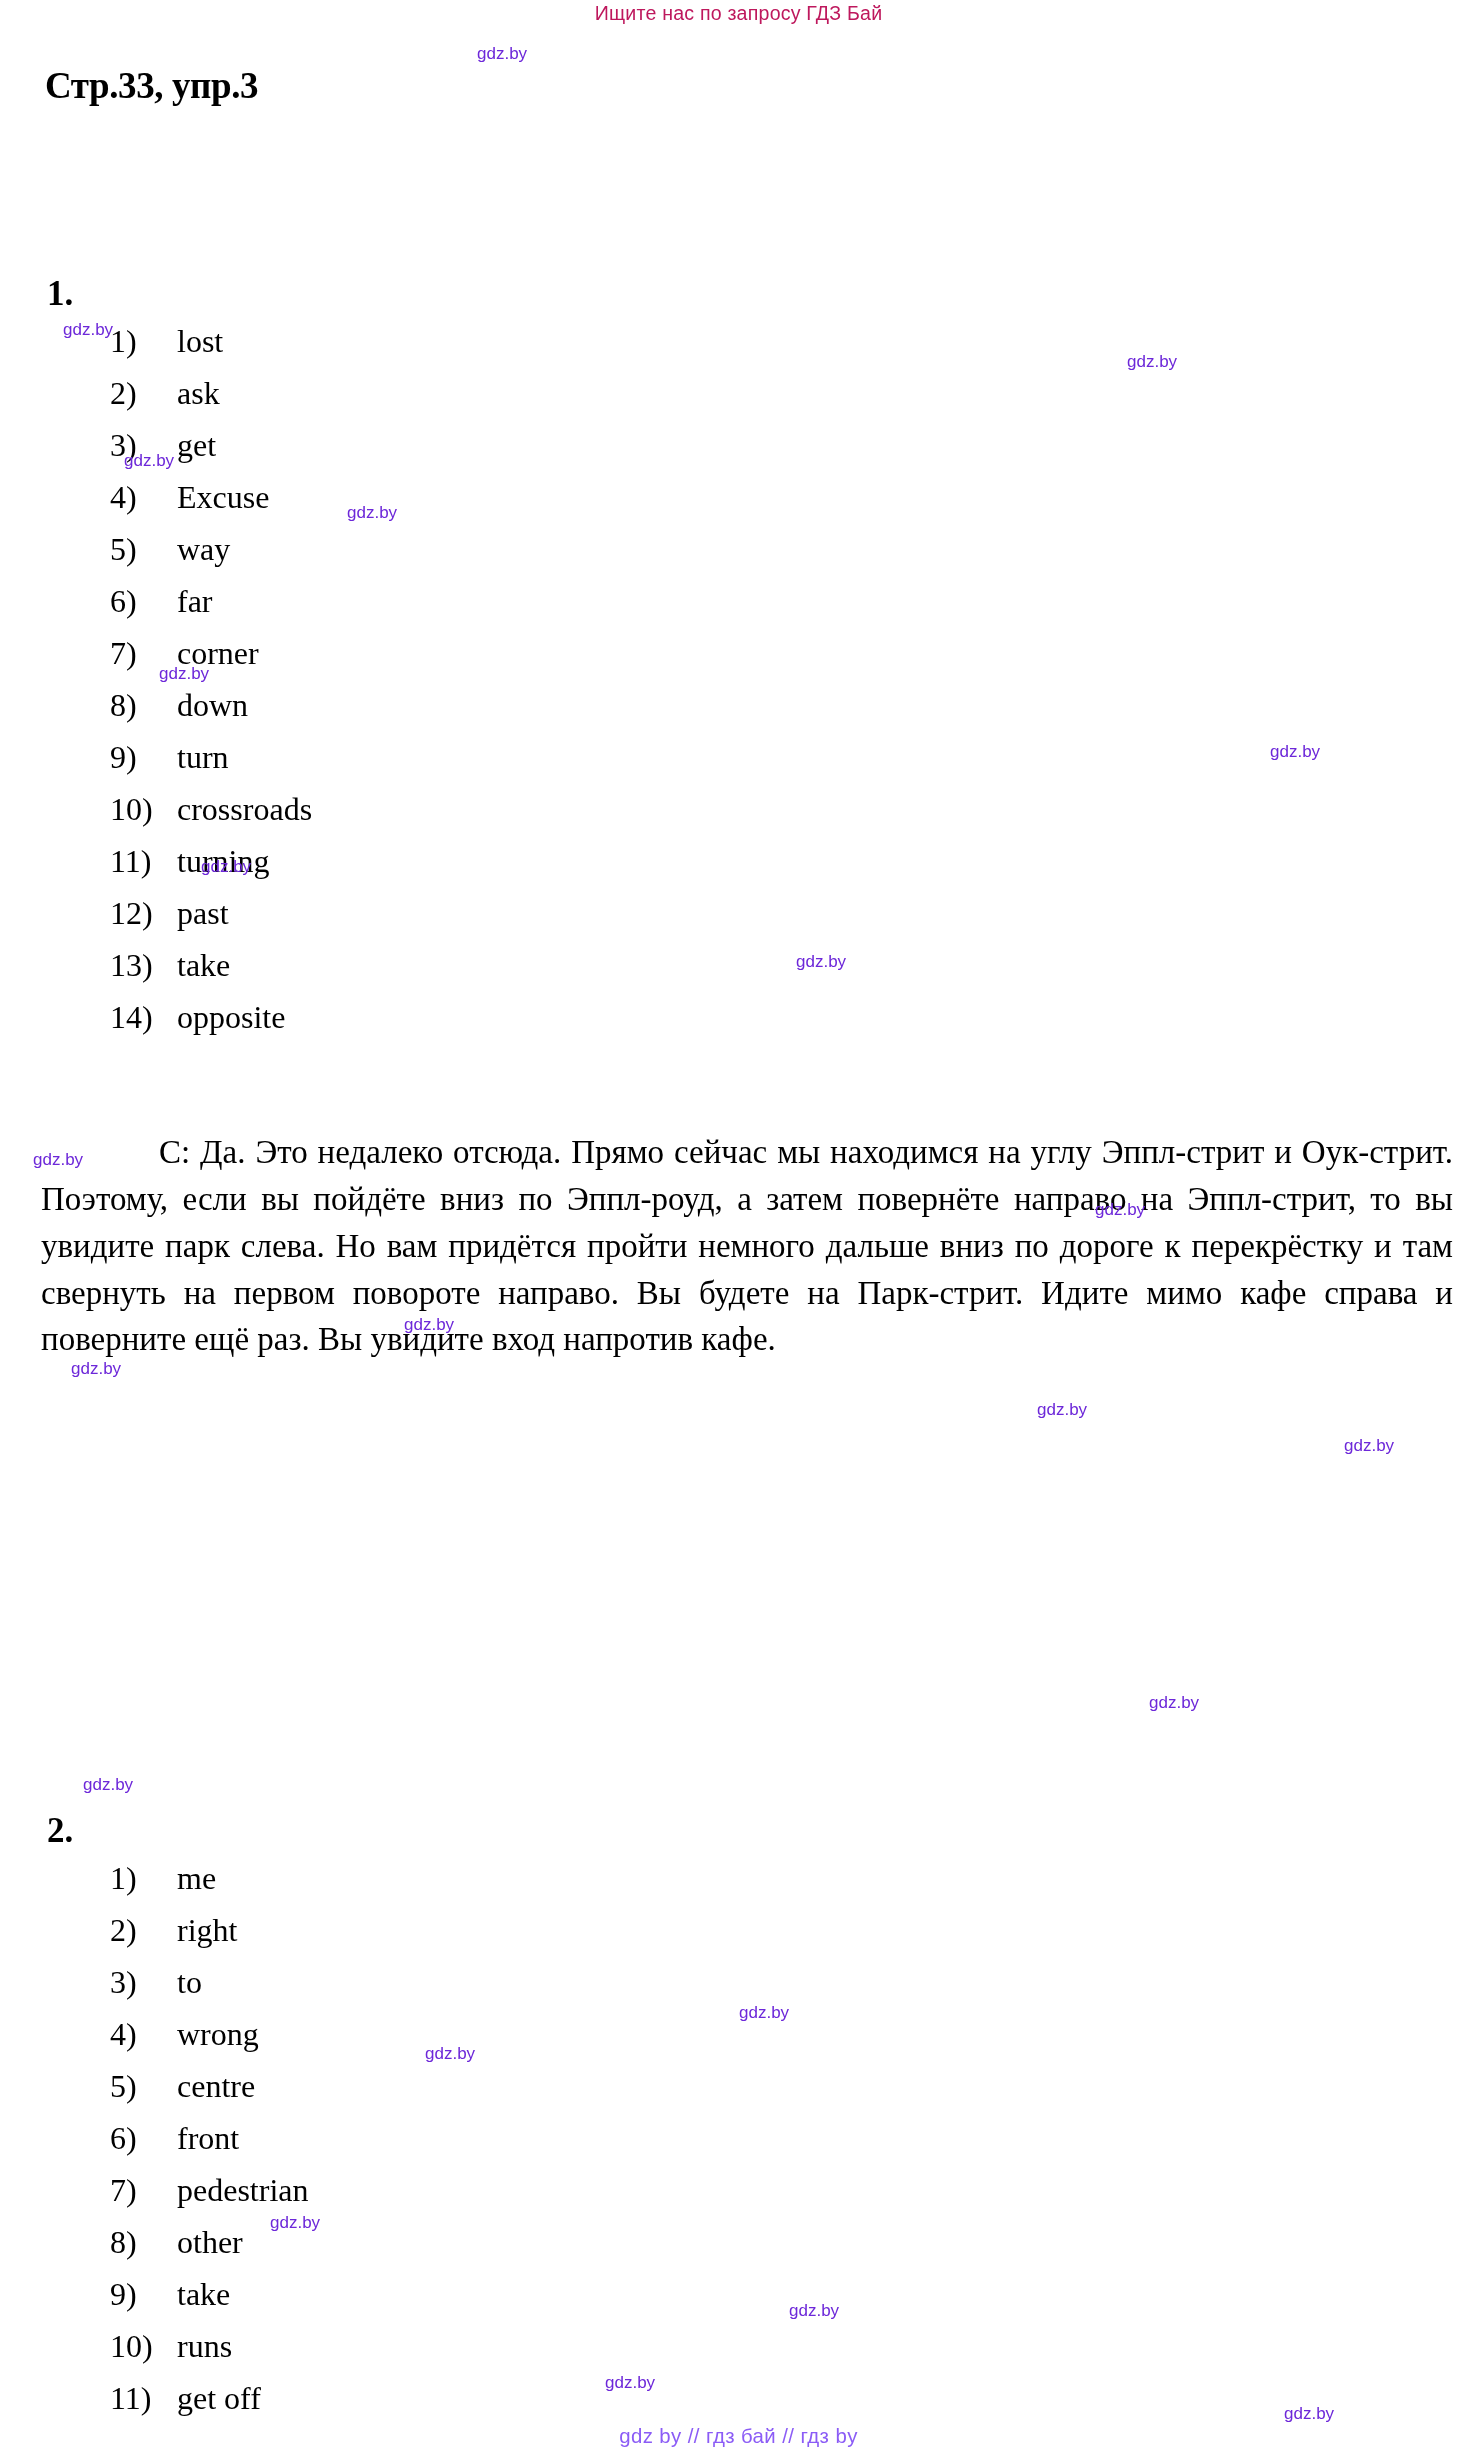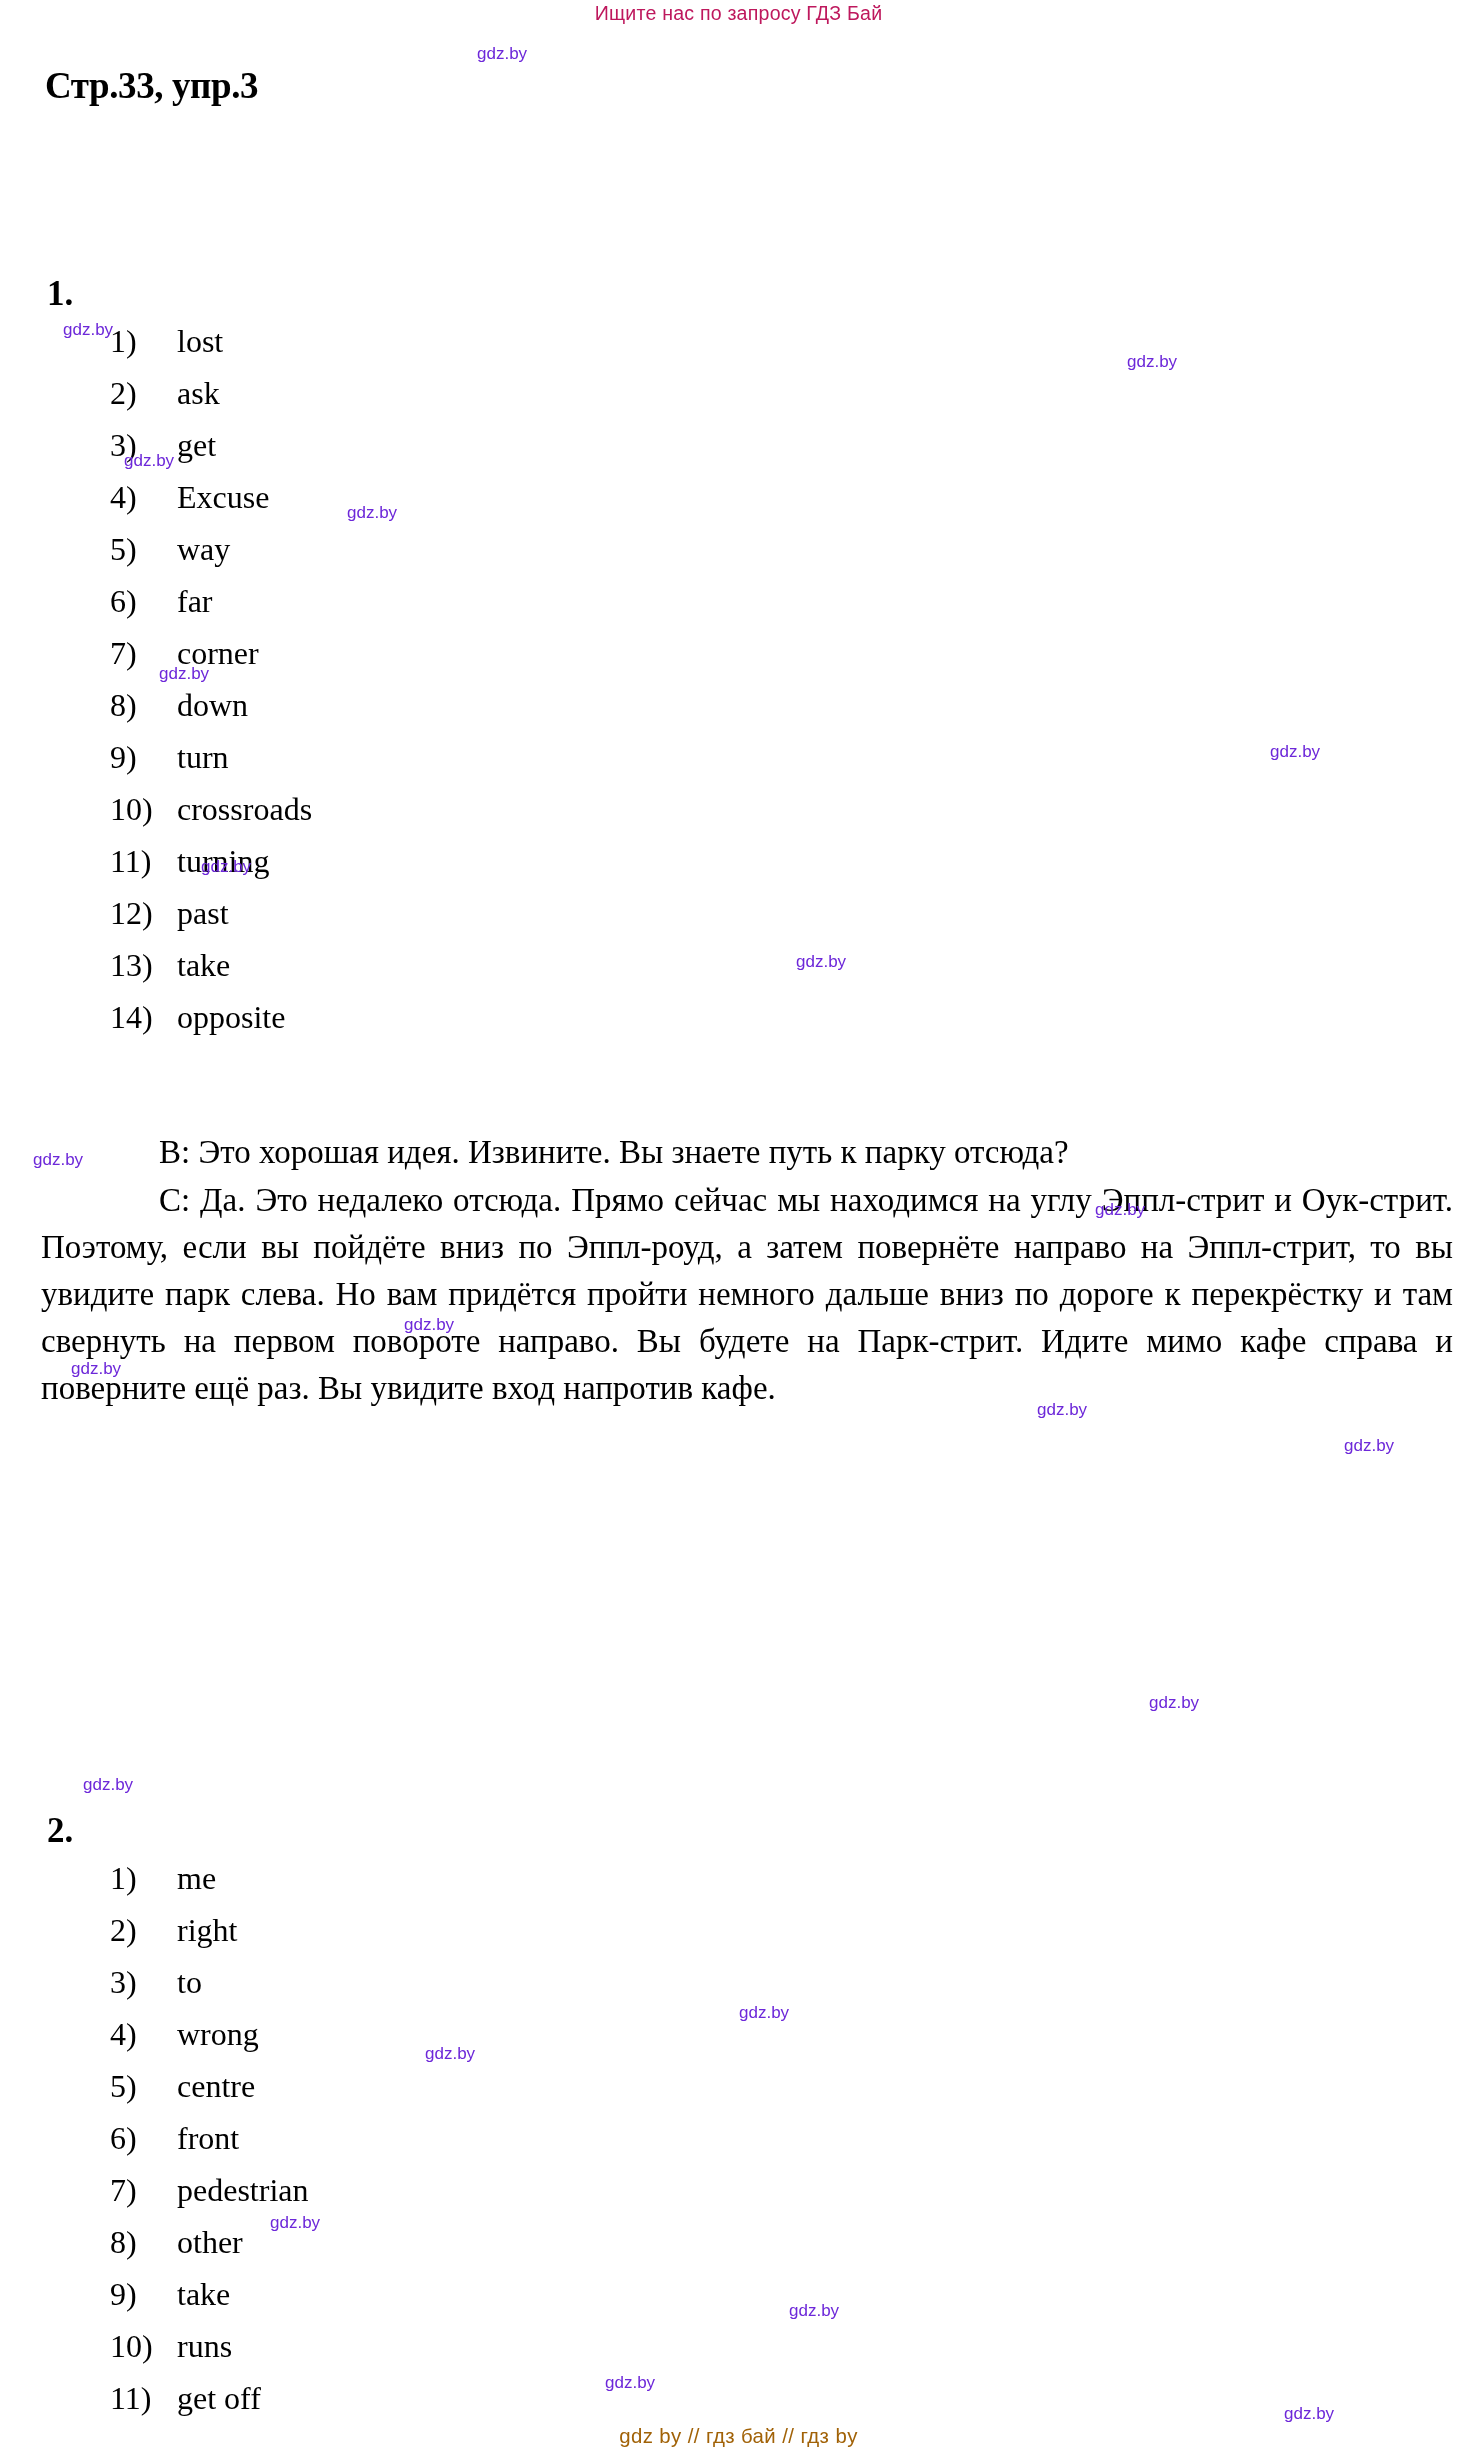--- a/index.html
+++ b/index.html
@@ -120,21 +120,21 @@
 
   
   .footer {
     position: absolute;
     left: 0;
     top: 2425px;
     width: 1477px;
     text-align: center;
     font-family: "Liberation Sans", "DejaVu Sans", sans-serif;
     font-size: 20.4px;
-    color: #a16207;
+    color: #8b5cf6;
     letter-spacing: 0.4px;
     white-space: nowrap;
   }
 </style>
 </head>
 <body>
 
 <div id="page">
 
   <div class="promo-banner">Ищите нас по запросу ГДЗ Бай</div>
@@ -154,21 +154,20 @@
       <li><span class="ans-num">8)</span><span class="ans-word">down</span></li>
       <li><span class="ans-num">9)</span><span class="ans-word">turn</span></li>
       <li><span class="ans-num">10)</span><span class="ans-word">crossroads</span></li>
       <li><span class="ans-num">11)</span><span class="ans-word">turning</span></li>
       <li><span class="ans-num">12)</span><span class="ans-word">past</span></li>
       <li><span class="ans-num">13)</span><span class="ans-word">take</span></li>
       <li><span class="ans-num">14)</span><span class="ans-word">opposite</span></li>
     </ol>
 
   <div class="dialogue">
-      <p class="dlg-line">В: Это хорошая идея. Извините. Вы знаете путь к парку отсюда?</p>
       <p class="dlg-line">С: Да. Это недалеко отсюда. Прямо сейчас мы находимся на углу Эппл-стрит и Оук-стрит. Поэтому, если вы пойдёте вниз по Эппл-роуд, а затем повернёте направо на Эппл-стрит, то вы увидите парк слева. Но вам придётся пройти немного дальше вниз по дороге к перекрёстку и там свернуть на первом повороте направо. Вы будете на Парк-стрит. Идите мимо кафе справа и поверните ещё раз. Вы увидите вход напротив кафе.</p>
     </div>
 
   <div class="sect-num" id="sect-num-2">2.</div>
   <ol class="answers" id="answers-2">
       <li><span class="ans-num">1)</span><span class="ans-word">me</span></li>
       <li><span class="ans-num">2)</span><span class="ans-word">right</span></li>
       <li><span class="ans-num">3)</span><span class="ans-word">to</span></li>
       <li><span class="ans-num">4)</span><span class="ans-word">wrong</span></li>
       <li><span class="ans-num">5)</span><span class="ans-word">centre</span></li>

